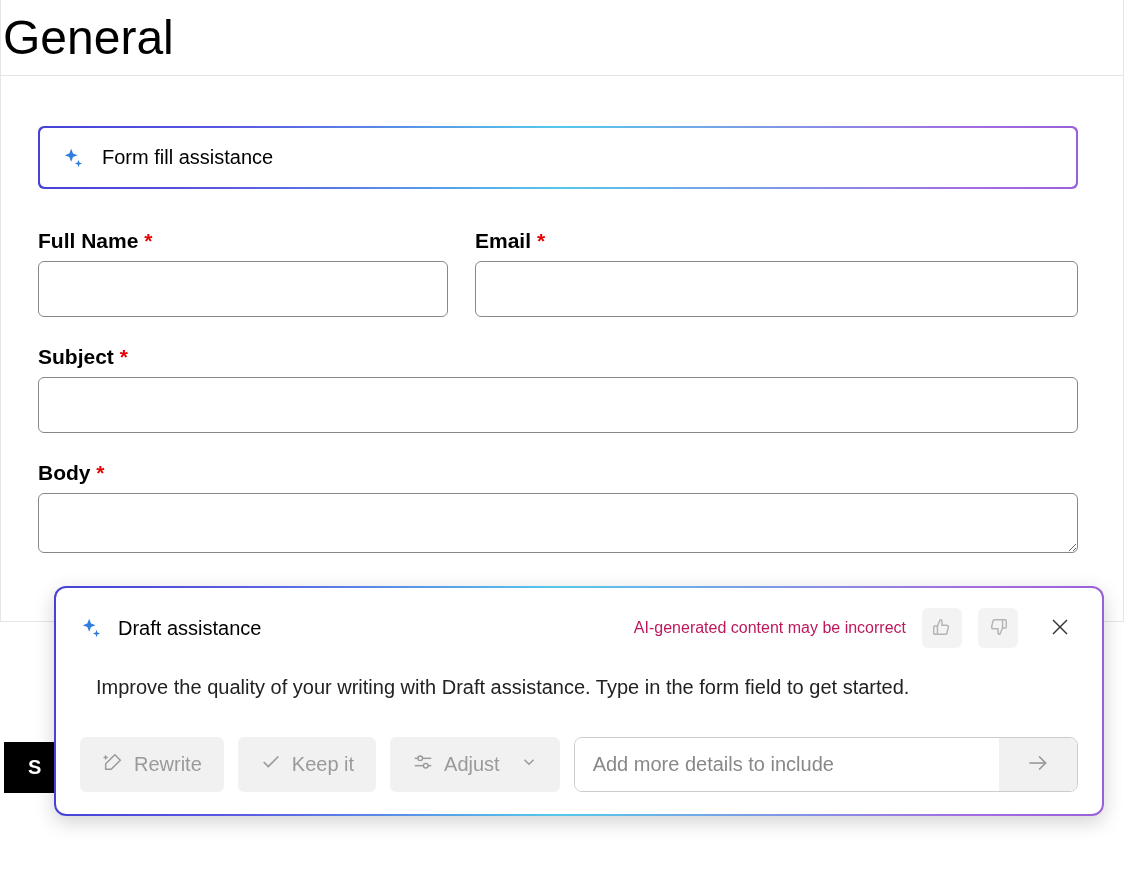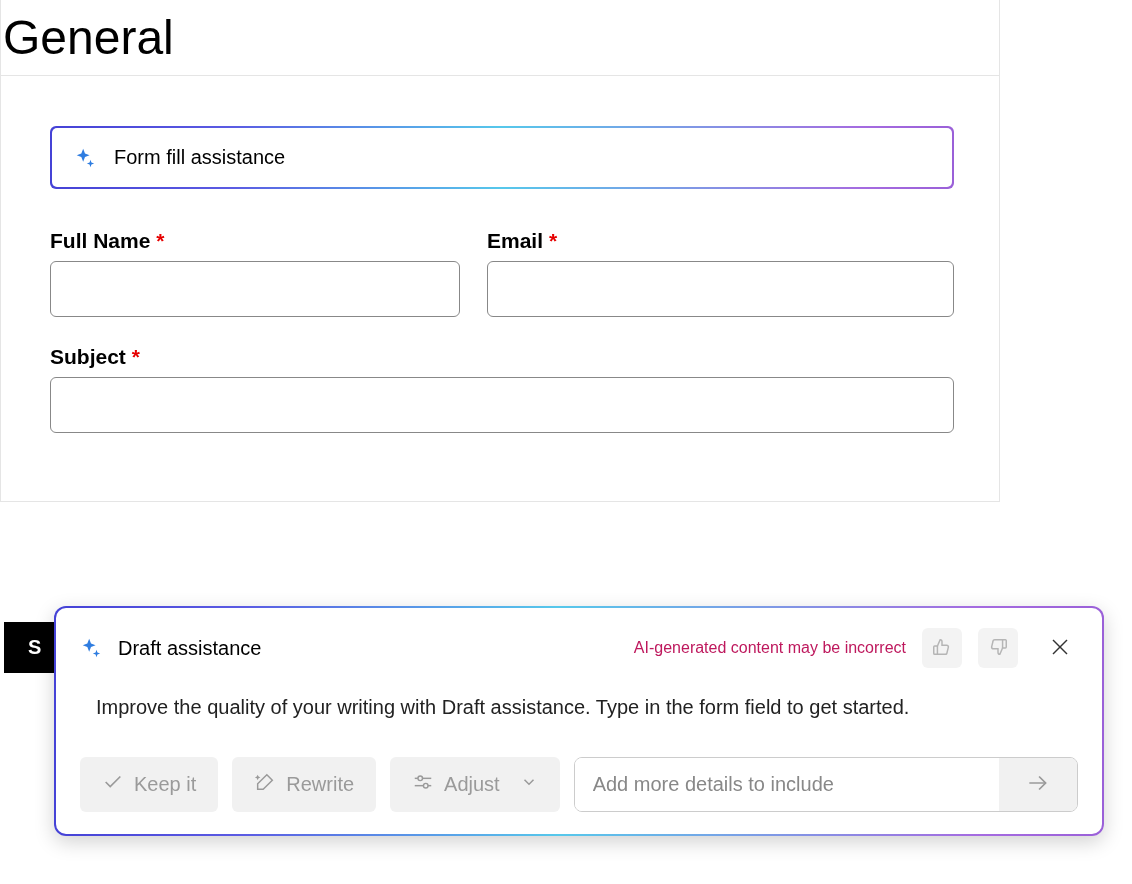--- a/index.html
+++ b/index.html
@@ -11,31 +11,31 @@
       font-family: 'Segoe UI', -apple-system, BlinkMacSystemFont, sans-serif;
       background: #fff;
       width: 1132px;
       height: 884px;
       position: relative;
       overflow: hidden;
     }
     .page-container {
       border: 1px solid #e5e5e5;
       border-top: none;
-      width: 1000px;
+      width: 1124px;
       position: relative;
     }
     .page-title {
       font-size: 48px;
       font-weight: 400;
       padding: 10px 0 10px 2px;
       border-bottom: 1px solid #e5e5e5;
     }
     .content {
-      padding: 50px 45px 40px 49px;
+      padding: 50px 45px 40px 37px;
     }
     .form-fill-banner {
       border-radius: 6px;
       padding: 2px;
       background: linear-gradient(90deg, #4542d6 0%, #5b5be3 20%, #56c8eb 50%, #a56be0 90%, #9a60d8 100%);
       margin-bottom: 40px;
     }
     .form-fill-inner {
       background: #fff;
       border-radius: 5px;
@@ -107,21 +107,21 @@
       font-size: 20px;
       font-weight: 600;
       padding: 14px 24px;
       cursor: pointer;
       margin-top: 120px;
       margin-left: 4px;
     }
     .draft-panel {
       position: absolute;
       left: 54px;
-      top: 606px;
+      top: 586px;
       width: 1050px;
       border-radius: 12px;
       padding: 2px;
       background: linear-gradient(90deg, #4542d6 0%, #5b5be3 18%, #56c8eb 48%, #a56be0 88%, #9a60d8 100%);
       box-shadow: 0 6px 20px rgba(0,0,0,0.18);
     }
     .draft-inner {
       background: #fff;
       border-radius: 10px;
       padding: 20px 24px 22px 24px;
@@ -257,20 +257,28 @@
 
     <div class="form-row">
       <div class="form-field full">
         <label class="field-label">
           <span>Subject</span> <span class="required">*</span>
         </label>
         <input type="text" class="text-input" value="" style="">
       </div>
     </div>
 
+    <div class="form-row">
+      <div class="form-field full">
+        <label class="field-label">
+          <span>Body</span> <span class="required">*</span>
+        </label>
+        <textarea class="textarea-input" value="" style=""></textarea>
+      </div>
+    </div>
 
   </div>
 </div>
 
 <button class="submit-button">S</button>
 
 <div class="draft-panel">
   <div class="draft-inner">
     <div class="draft-header">
       <span class="sparkle-icon">
@@ -305,34 +313,34 @@
           </svg>
         </span>
       </button>
     </div>
 
     <div class="draft-body">Improve the quality of your writing with Draft assistance. Type in the form field to get started.</div>
 
     <div class="draft-actions">
       <button class="action-btn">
         <span>
-          <svg width="22" height="22" viewBox="0 0 24 24" fill="none" stroke-width="1.8">
-            <path d="M4 12l5 5L20 6"></path>
-          </svg>
-        </span>
-        <span>Keep it</span>
-      </button>
-      <button class="action-btn">
-        <span>
           <svg width="22" height="22" viewBox="0 0 24 24" fill="none" stroke-width="1.6">
             <path d="M14 4l6 6-10 10H4v-6L14 4z"></path>
             <path d="M4 4l1 2 2 1-2 1-1 2-1-2-2-1 2-1z" fill="#9a9a9a" stroke="none"></path>
           </svg>
         </span>
         <span>Rewrite</span>
+      </button>
+      <button class="action-btn">
+        <span>
+          <svg width="22" height="22" viewBox="0 0 24 24" fill="none" stroke-width="1.8">
+            <path d="M4 12l5 5L20 6"></path>
+          </svg>
+        </span>
+        <span>Keep it</span>
       </button>
       <button class="action-btn adjust-btn">
         <span>
           <svg width="22" height="22" viewBox="0 0 24 24" fill="none" stroke-width="1.6">
             <line x1="3" y1="8" x2="21" y2="8"></line>
             <circle cx="9" cy="8" r="2.5" fill="#f1f1f1"></circle>
             <line x1="3" y1="16" x2="21" y2="16"></line>
             <circle cx="15" cy="16" r="2.5" fill="#f1f1f1"></circle>
           </svg>
         </span>

